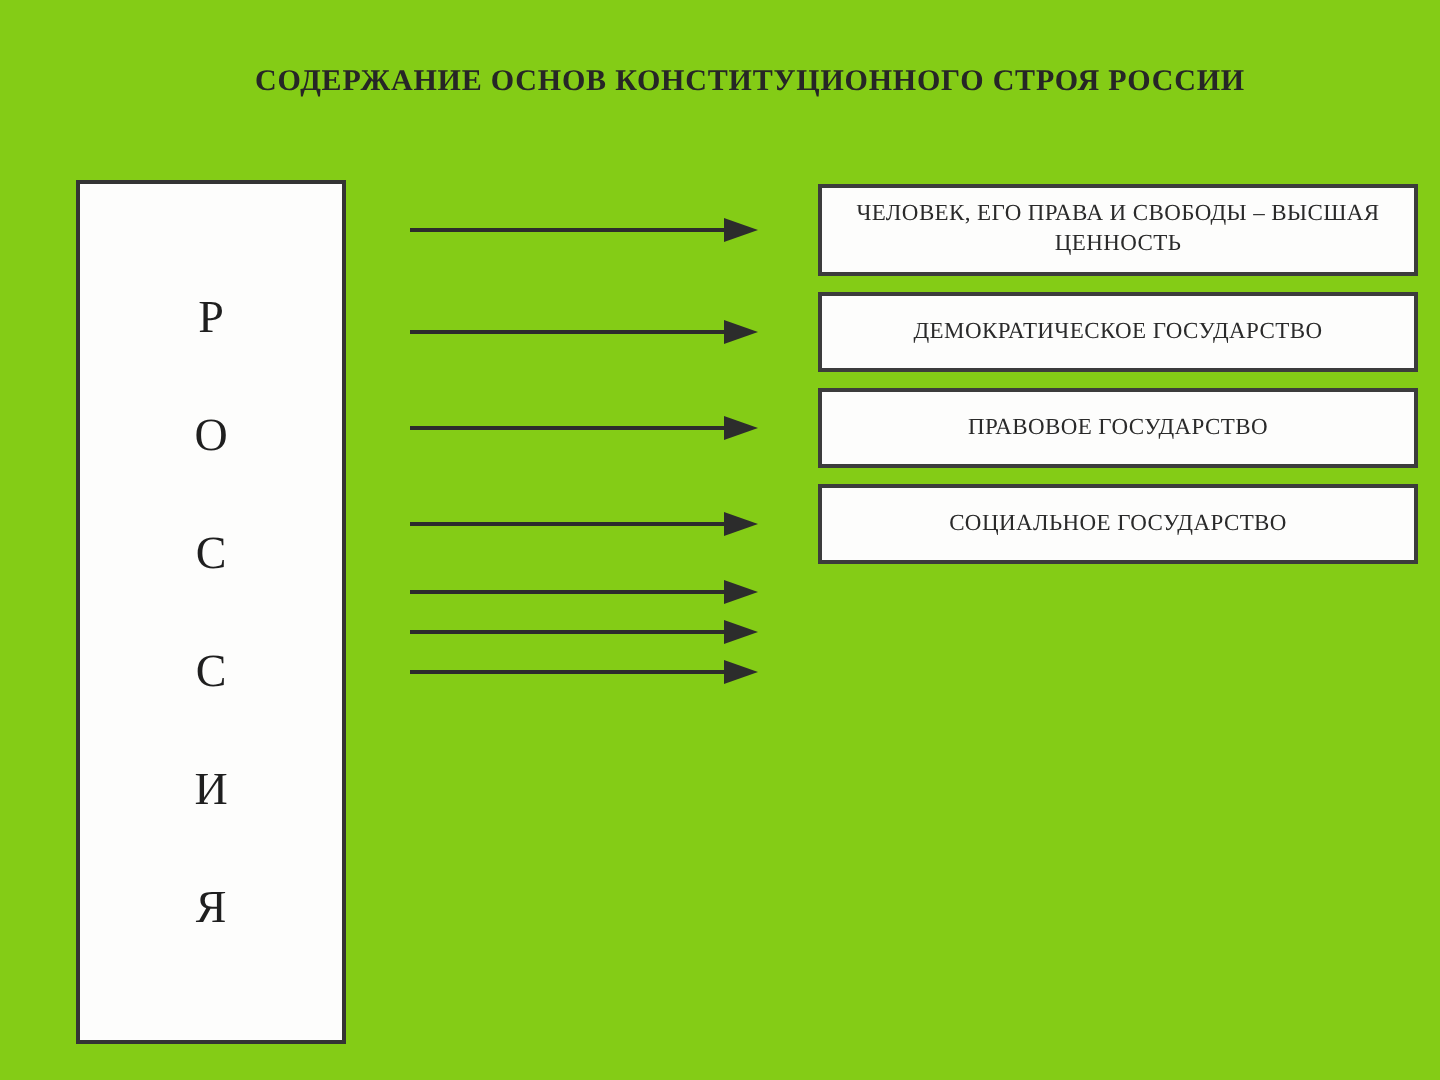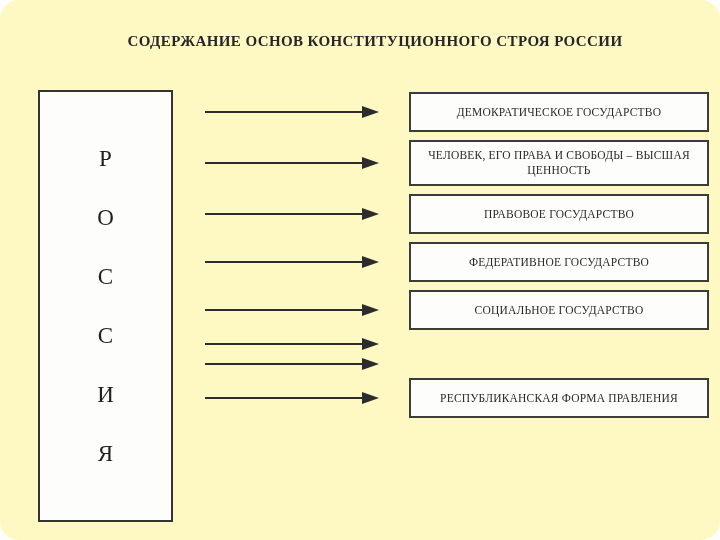--- a/index.html
+++ b/index.html
@@ -7,22 +7,21 @@
   body {
     font-family: "Liberation Serif", "DejaVu Serif", serif;
     background: #fdfdfc;
     color: #242424;
     overflow: hidden;
   }
   .canvas {
     position: relative;
     width: 720px;
     height: 540px;
-    background: #fef9c3;
-    border-radius: 19px;
+    background: #84cc16;
   }
   .title {
     position: absolute;
     top: 33px;
     left: 30px;
     width: 690px;
     text-align: center;
     font-size: 15px;
     font-weight: bold;
     letter-spacing: 0.4px;
@@ -119,50 +118,42 @@
   </div>
 
   <div class="rows">
 
     <div class="row">
       <div class="arrow">
         <div class="arrow-line"></div>
         <div class="arrow-head"></div>
       </div>
       <div class="spacer"></div>
-      <div class="concept-box">ДЕМОКРАТИЧЕСКОЕ ГОСУДАРСТВО</div>
+      <div class="concept-box tall">ЧЕЛОВЕК, ЕГО ПРАВА И СВОБОДЫ – ВЫСШАЯ ЦЕННОСТЬ</div>
     </div>
 
     <div class="row">
       <div class="arrow">
         <div class="arrow-line"></div>
         <div class="arrow-head"></div>
       </div>
       <div class="spacer"></div>
-      <div class="concept-box tall">ЧЕЛОВЕК, ЕГО ПРАВА И СВОБОДЫ – ВЫСШАЯ ЦЕННОСТЬ</div>
+      <div class="concept-box">ДЕМОКРАТИЧЕСКОЕ ГОСУДАРСТВО</div>
     </div>
 
     <div class="row">
       <div class="arrow">
         <div class="arrow-line"></div>
         <div class="arrow-head"></div>
       </div>
       <div class="spacer"></div>
       <div class="concept-box">ПРАВОВОЕ ГОСУДАРСТВО</div>
     </div>
 
 
-    <div class="row">
-      <div class="arrow">
-        <div class="arrow-line"></div>
-        <div class="arrow-head"></div>
-      </div>
-      <div class="spacer"></div>
-      <div class="concept-box">ФЕДЕРАТИВНОЕ ГОСУДАРСТВО</div>
-    </div>
 
     <div class="row">
       <div class="arrow">
         <div class="arrow-line"></div>
         <div class="arrow-head"></div>
       </div>
       <div class="spacer"></div>
       <div class="concept-box">СОЦИАЛЬНОЕ ГОСУДАРСТВО</div>
     </div>
 
@@ -181,18 +172,17 @@
       </div>
       <div class="spacer"></div>
     </div>
 
     <div class="row">
       <div class="arrow">
         <div class="arrow-line"></div>
         <div class="arrow-head"></div>
       </div>
       <div class="spacer"></div>
-      <div class="concept-box">РЕСПУБЛИКАНСКАЯ ФОРМА ПРАВЛЕНИЯ</div>
     </div>
 
   </div>
 
 </div>
 
 </body></html>

